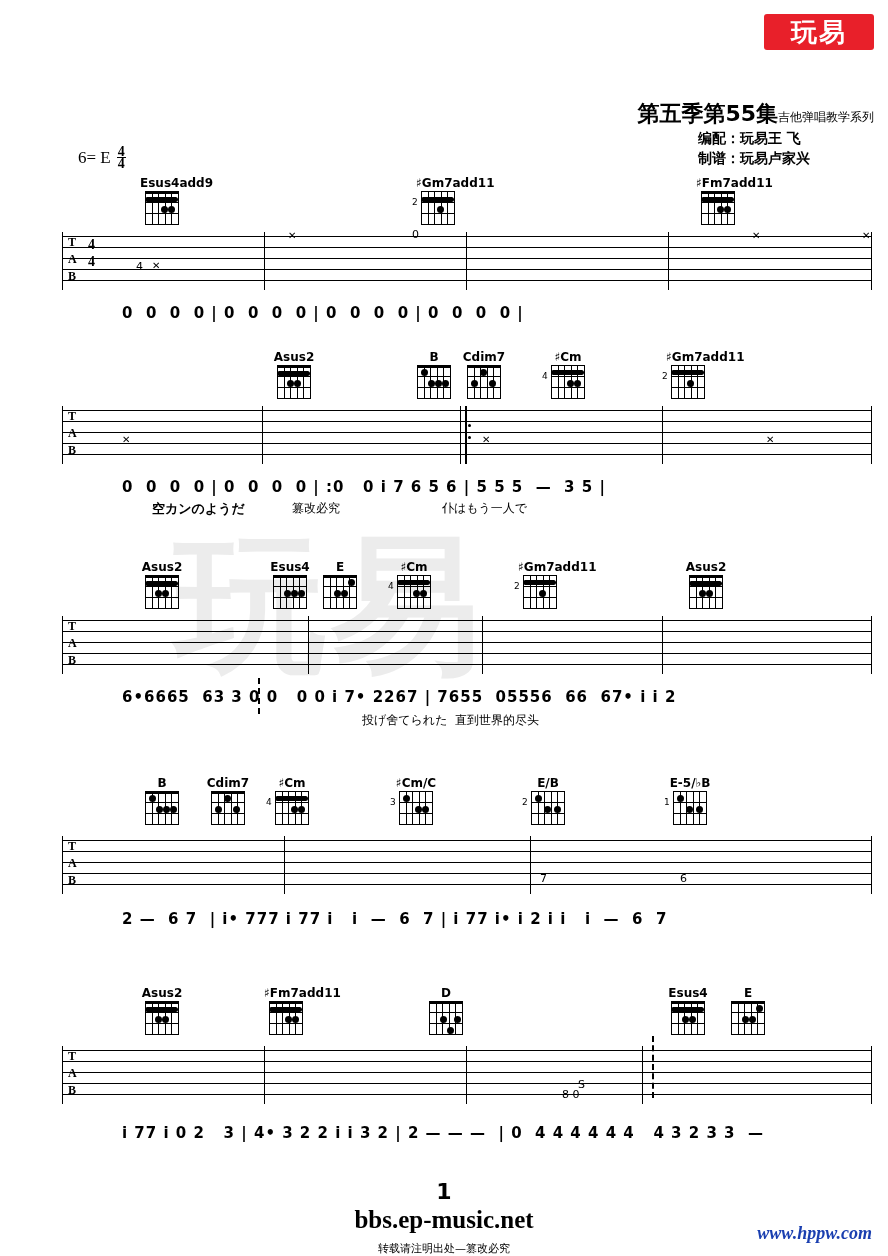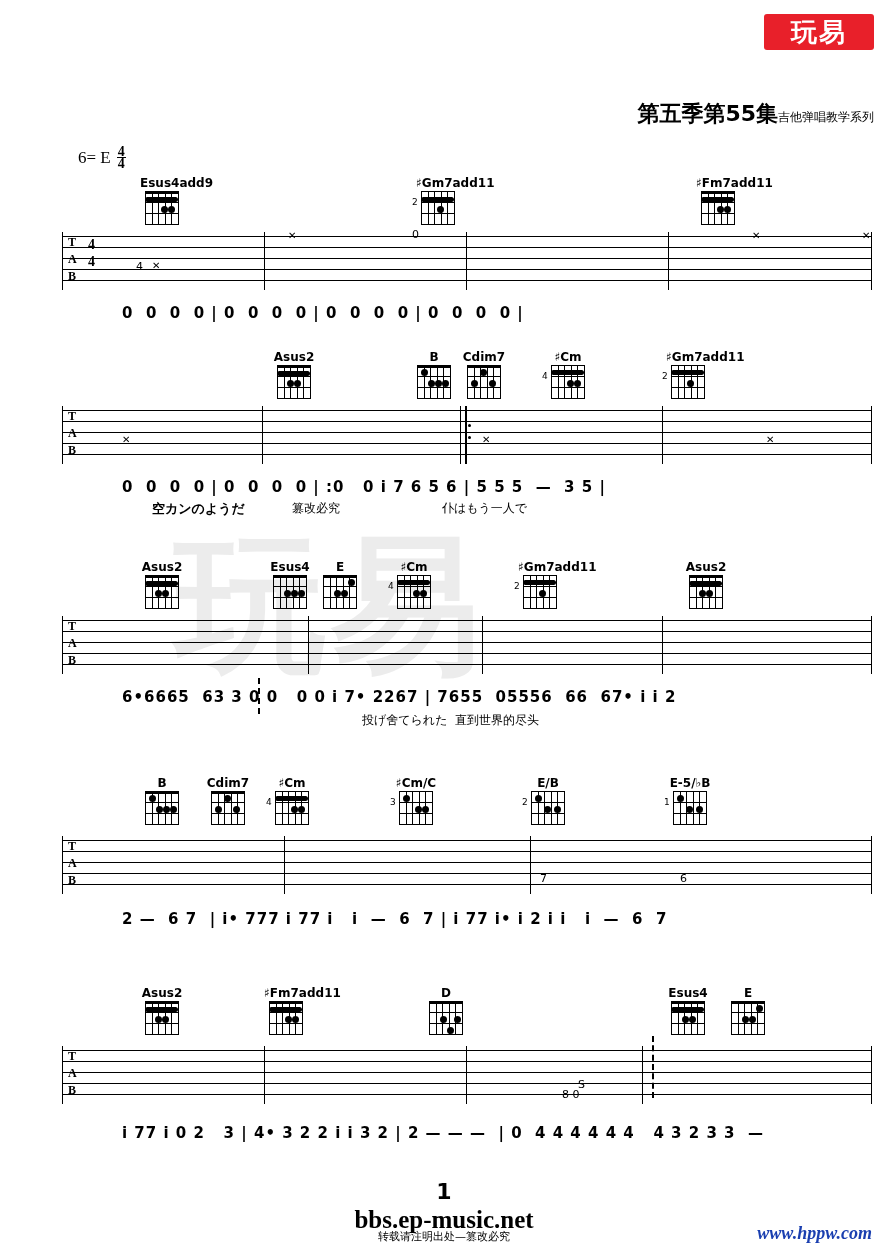--- a/index.html
+++ b/index.html
@@ -95,40 +95,44 @@
     letter-spacing:1px;white-space:pre;
   }
   .lyrics{
     position:absolute;font-family:"DejaVu Sans", serif;font-size:12px;white-space:pre;
   }
   .note-label{position:absolute;font-family:"DejaVu Sans",serif;font-size:11px;}
 
   
   .pagenum{position:absolute;left:0;right:0;bottom:52px;text-align:center;font-size:22px;font-weight:bold;font-family:"DejaVu Sans",sans-serif;}
   .site{position:absolute;left:0;right:0;bottom:22px;text-align:center;font-size:25px;font-weight:bold;font-family:"Liberation Serif",serif;}
-  .copyright{position:absolute;left:0;right:0;bottom:12px;text-align:center;font-size:11px;font-family:"DejaVu Sans",serif;}
+  .copyright{position:absolute;left:0;right:0;bottom:0;text-align:center;font-size:11px;font-family:"DejaVu Sans",serif;}
   .hppw{position:absolute;right:16px;bottom:12px;font-size:18px;font-weight:bold;font-style:italic;color:#1a3fb0;font-family:"Liberation Serif",serif;}
 
   .dash-bar{position:absolute;width:0;border-left:2px dashed #000;}
 </style>
 </head>
 <body>
 
 <div class="page">
 
   <div class="logo-box">
     <span>玩易</span>
   </div>
 
   <div class="series-line">
     <span class="series-main">第五季第55集</span>
     <span class="series-sub">吉他弹唱教学系列</span>
   </div>
 
 
+  <div class="credits">
+    <div>编配：玩易王  飞</div>
+    <div>制谱：玩易卢家兴</div>
+  </div>
 
   <div class="keysig">
     <span>6= E</span>
     <span class="timesig">
       <span>4</span>
       <span>4</span>
     </span>
   </div>
 
   <div class="watermark">玩易</div>

